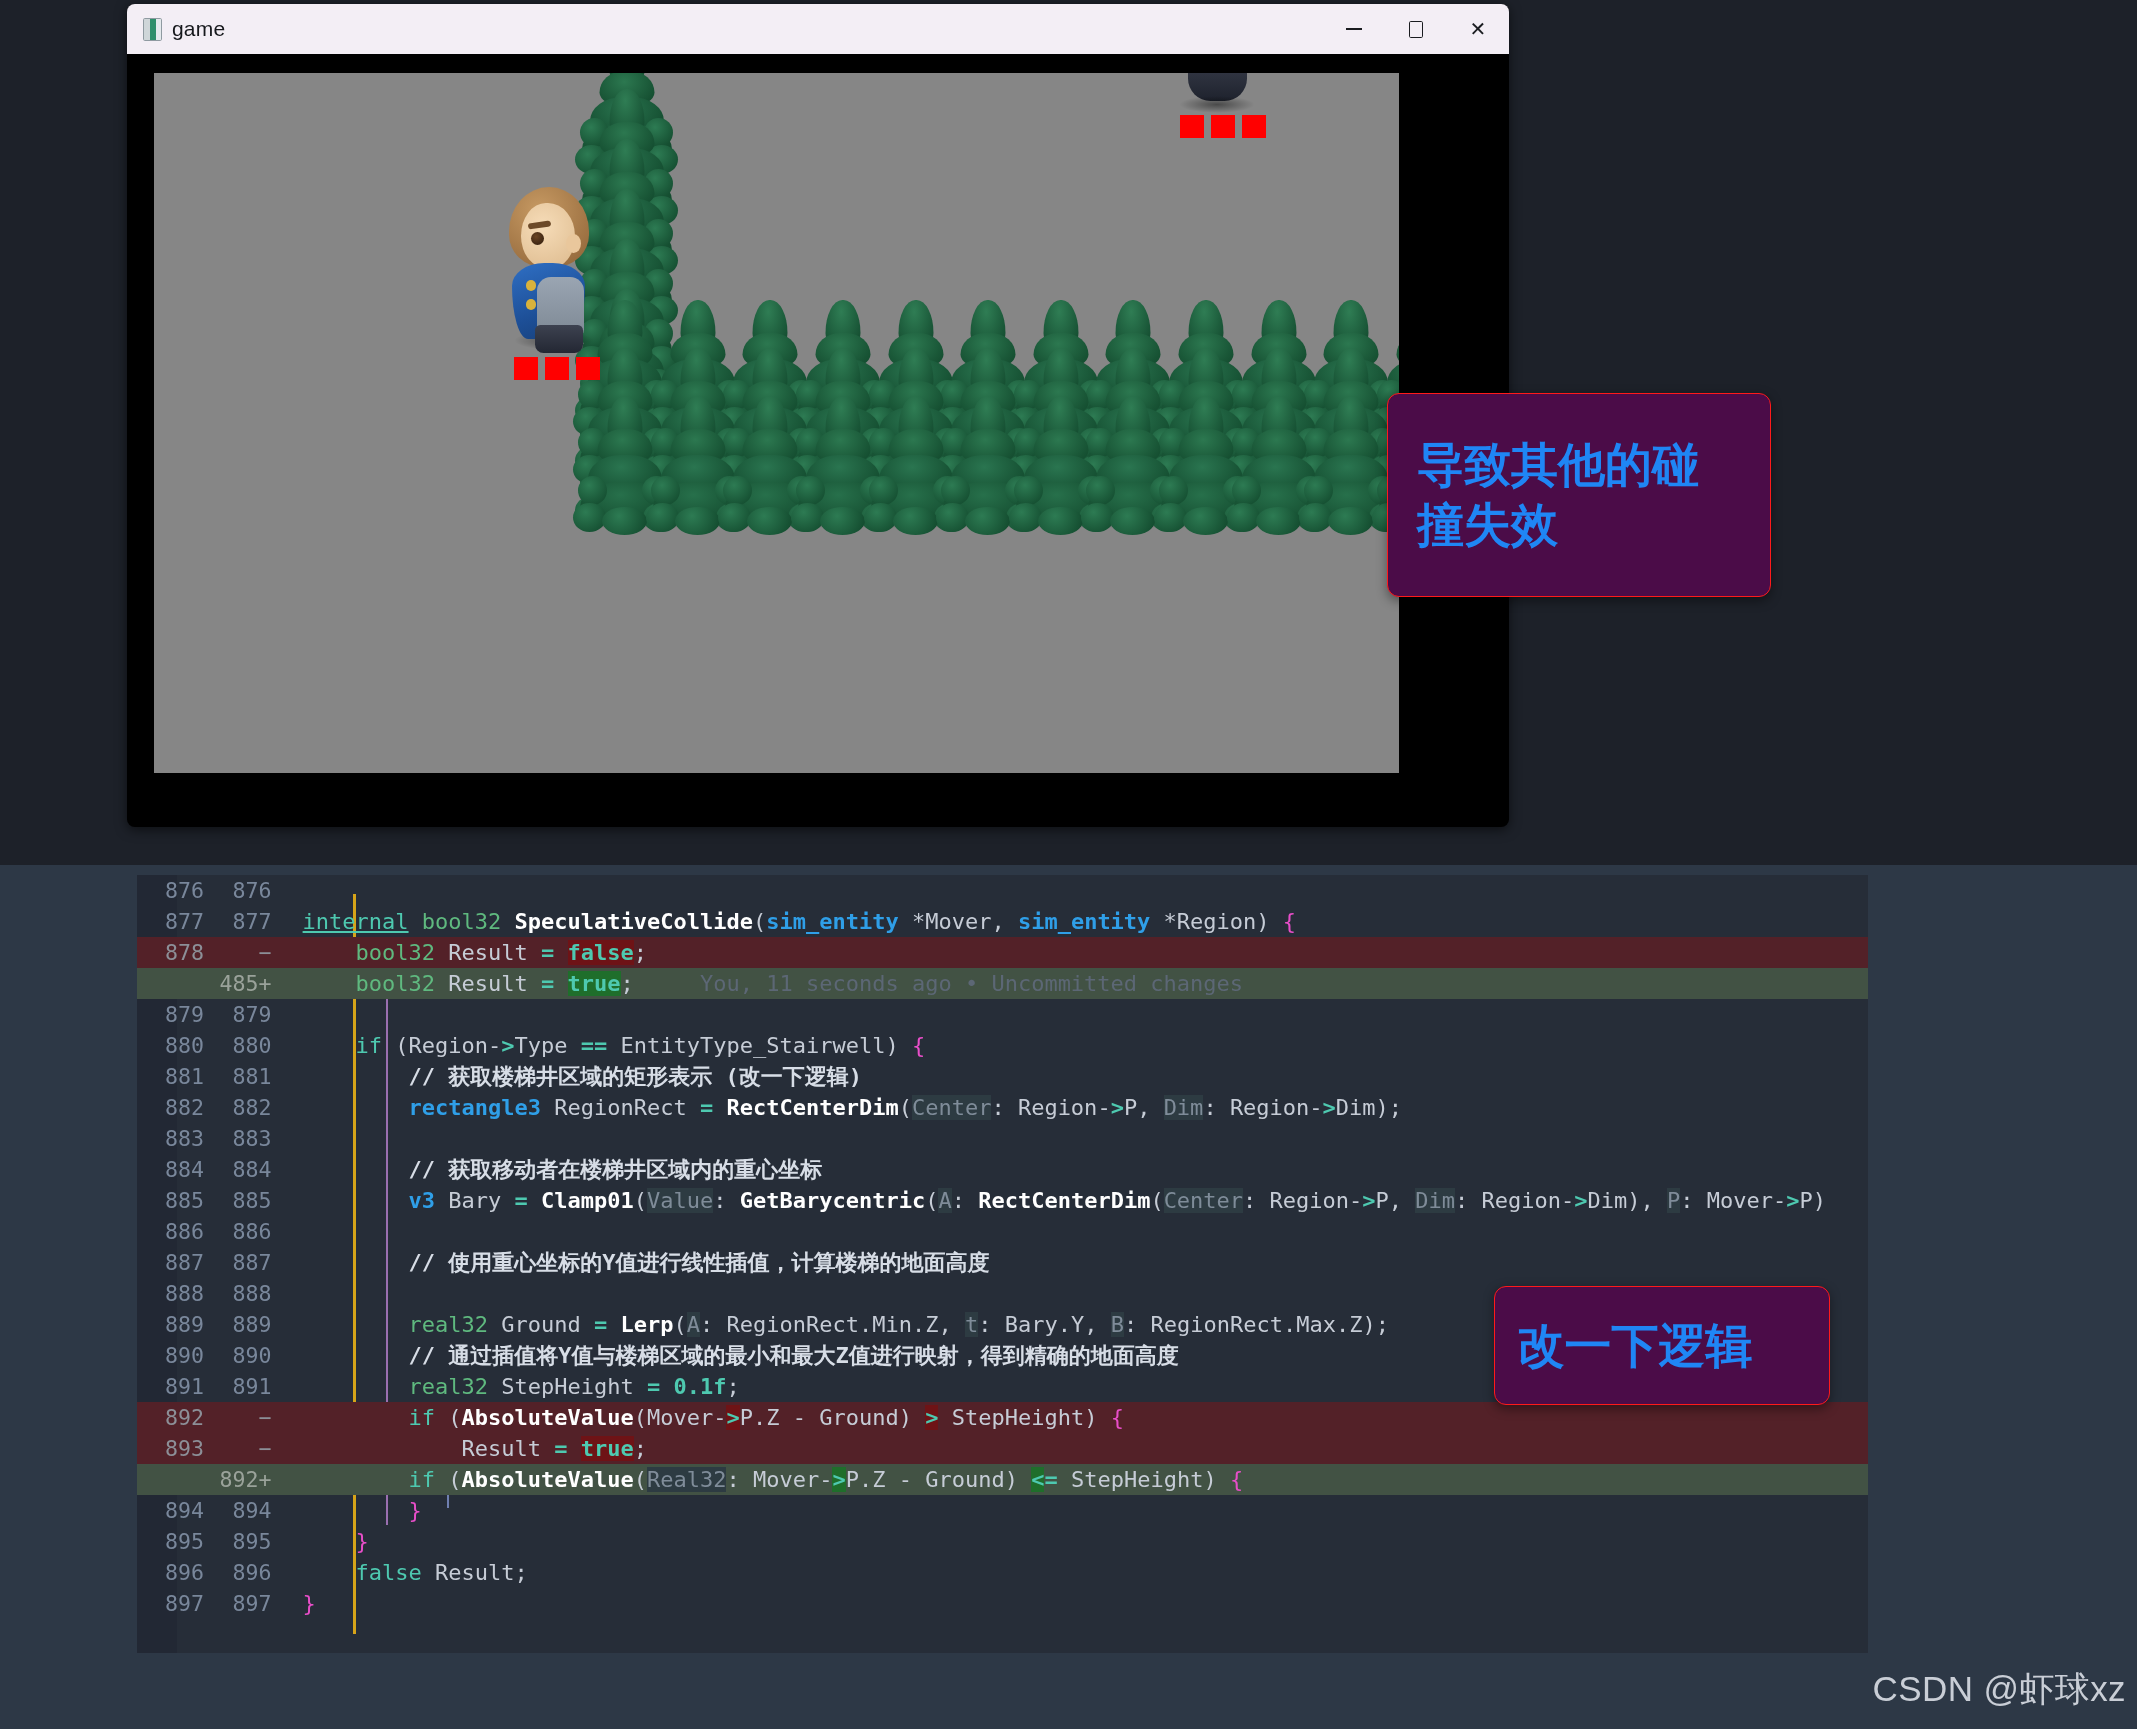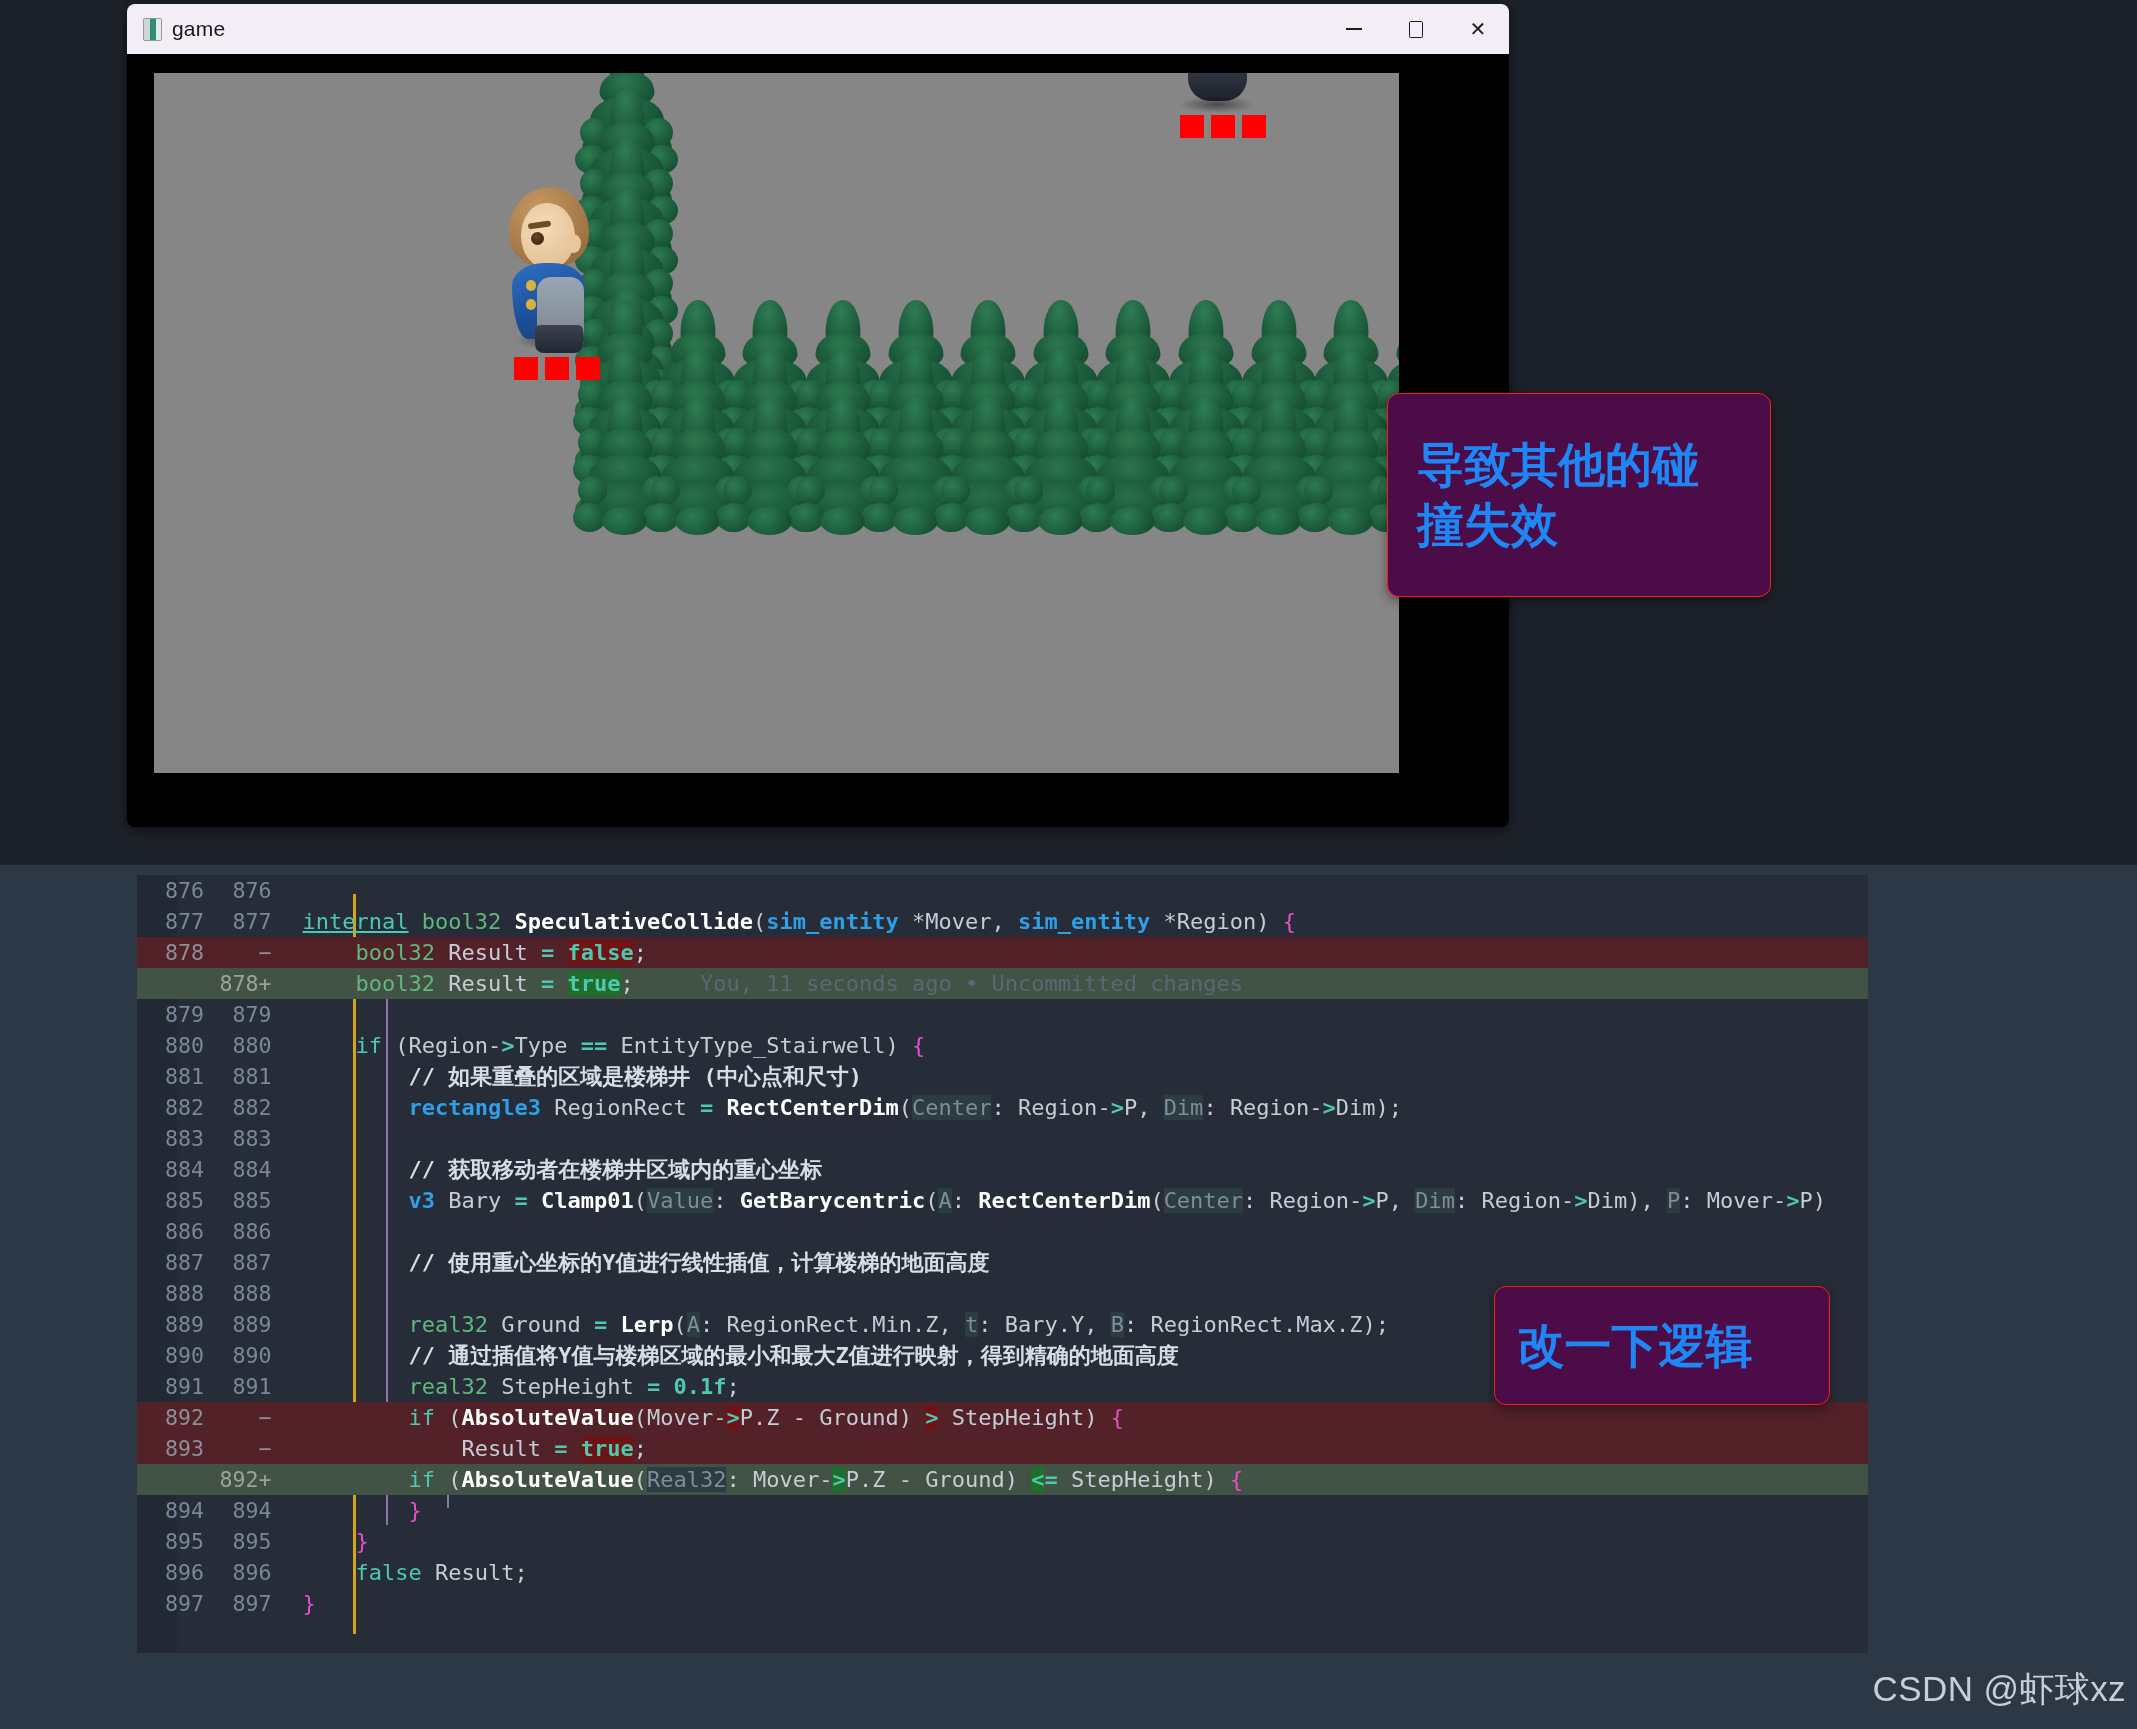--- a/index.html
+++ b/index.html
@@ -760,24 +760,24 @@
     <span class="gicon" id="gicon-revert">↶</span>
     <span class="gicon" id="gicon-stage">+</span>
   </div>
   <div id="scope-bar"></div>
   <div id="scope-bar-2"></div>
   <div id="scope-bar-3"></div>
   <div id="rows">
       <div class="row ctx"><span class="ln-old">876</span><span class="ln-new">876</span><span class="code"></span></div>
       <div class="row ctx"><span class="ln-old">877</span><span class="ln-new">877</span><span class="code"><span class="kw2 underln">internal</span> <span class="type">bool32</span> <span class="fn">SpeculativeCollide</span><span class="plain">(</span><span class="typeb">sim_entity</span> <span class="plain">*</span><span class="plain">Mover</span><span class="plain">,</span> <span class="typeb">sim_entity</span> <span class="plain">*</span><span class="plain">Region</span><span class="plain">)</span> <span class="punc-m">{</span></span></div>
       <div class="row del"><span class="ln-old">878</span><span class="ln-new">−</span><span class="code">    <span class="type">bool32</span> <span class="plain">Result</span> <span class="op ">=</span> <span class="op hl-del">false</span><span class="plain">;</span></span></div>
-      <div class="row add"><span class="ln-old"></span><span class="ln-new">878+</span><span class="code">    <span class="type">bool32</span> <span class="plain">Result</span> <span class="op ">=</span> <span class="op hl-add">true</span><span class="plain">;</span><span class="blame">     You, 11 seconds ago • Uncommitted changes</span></span></div>
+      <div class="row add"><span class="ln-old"></span><span class="ln-new">485+</span><span class="code">    <span class="type">bool32</span> <span class="plain">Result</span> <span class="op ">=</span> <span class="op hl-add">true</span><span class="plain">;</span><span class="blame">     You, 11 seconds ago • Uncommitted changes</span></span></div>
       <div class="row ctx"><span class="ln-old">879</span><span class="ln-new">879</span></div>
       <div class="row ctx"><span class="ln-old">880</span><span class="ln-new">880</span><span class="code">    <span class="kw2">if</span> <span class="plain">(</span><span class="plain">Region</span><span class="plain">-</span><span class="op ">&gt;</span><span class="plain">Type</span> <span class="op ">=</span><span class="op ">=</span> <span class="plain">EntityType_Stairwell</span><span class="plain">)</span> <span class="punc-m">{</span></span></div>
-      <div class="row ctx"><span class="ln-old">881</span><span class="ln-new">881</span><span class="code"><span class="cmt">        // 如果重叠的区域是楼梯井 (中心点和尺寸)</span></span></div>
+      <div class="row ctx"><span class="ln-old">881</span><span class="ln-new">881</span><span class="code"><span class="cmt">        // 获取楼梯井区域的矩形表示 (改一下逻辑)</span></span></div>
       <div class="row ctx"><span class="ln-old">882</span><span class="ln-new">882</span><span class="code">        <span class="typeb">rectangle3</span> <span class="plain">RegionRect</span> <span class="op ">=</span> <span class="fn">RectCenterDim</span><span class="plain">(</span><span class="param">Center</span><span class="plain">:</span> <span class="plain">Region</span><span class="plain">-</span><span class="op ">&gt;</span><span class="plain">P</span><span class="plain">,</span> <span class="param">Dim</span><span class="plain">:</span> <span class="plain">Region</span><span class="plain">-</span><span class="op ">&gt;</span><span class="plain">Dim</span><span class="plain">)</span><span class="plain">;</span></span></div>
       <div class="row ctx"><span class="ln-old">883</span><span class="ln-new">883</span><span class="code"></span></div>
       <div class="row ctx"><span class="ln-old">884</span><span class="ln-new">884</span><span class="code"><span class="cmt">        // 获取移动者在楼梯井区域内的重心坐标</span></span></div>
       <div class="row ctx"><span class="ln-old">885</span><span class="ln-new">885</span><span class="code">        <span class="typeb">v3</span> <span class="plain">Bary</span> <span class="op ">=</span> <span class="fn">Clamp01</span><span class="plain">(</span><span class="param">Value</span><span class="plain">:</span> <span class="fn">GetBarycentric</span><span class="plain">(</span><span class="param">A</span><span class="plain">:</span> <span class="fn">RectCenterDim</span><span class="plain">(</span><span class="param">Center</span><span class="plain">:</span> <span class="plain">Region</span><span class="plain">-</span><span class="op ">&gt;</span><span class="plain">P</span><span class="plain">,</span> <span class="param">Dim</span><span class="plain">:</span> <span class="plain">Region</span><span class="plain">-</span><span class="op ">&gt;</span><span class="plain">Dim</span><span class="plain">)</span><span class="plain">,</span> <span class="param">P</span><span class="plain">:</span> <span class="plain">Mover</span><span class="plain">-</span><span class="op ">&gt;</span><span class="plain">P</span><span class="plain">)</span></span></div>
       <div class="row ctx"><span class="ln-old">886</span><span class="ln-new">886</span><span class="code"></span></div>
       <div class="row ctx"><span class="ln-old">887</span><span class="ln-new">887</span><span class="code"><span class="cmt">        // 使用重心坐标的Y值进行线性插值，计算楼梯的地面高度</span></span></div>
       <div class="row ctx"><span class="ln-old">888</span><span class="ln-new">888</span></div>
       <div class="row ctx"><span class="ln-old">889</span><span class="ln-new">889</span><span class="code">        <span class="type">real32</span> <span class="plain">Ground</span> <span class="op ">=</span> <span class="fn">Lerp</span><span class="plain">(</span><span class="param">A</span><span class="plain">:</span> <span class="plain">RegionRect</span><span class="plain">.</span><span class="plain">Min</span><span class="plain">.</span><span class="plain">Z</span><span class="plain">,</span> <span class="param">t</span><span class="plain">:</span> <span class="plain">Bary</span><span class="plain">.</span><span class="plain">Y</span><span class="plain">,</span> <span class="param">B</span><span class="plain">:</span> <span class="plain">RegionRect</span><span class="plain">.</span><span class="plain">Max</span><span class="plain">.</span><span class="plain">Z</span><span class="plain">)</span><span class="plain">;</span></span></div>
       <div class="row ctx"><span class="ln-old">890</span><span class="ln-new">890</span><span class="code"><span class="cmt">        // 通过插值将Y值与楼梯区域的最小和最大Z值进行映射，得到精确的地面高度</span></span></div>
       <div class="row ctx"><span class="ln-old">891</span><span class="ln-new">891</span><span class="code">        <span class="type">real32</span> <span class="plain">StepHeight</span> <span class="op ">=</span> <span class="num">0.1f</span><span class="plain">;</span></span></div>

